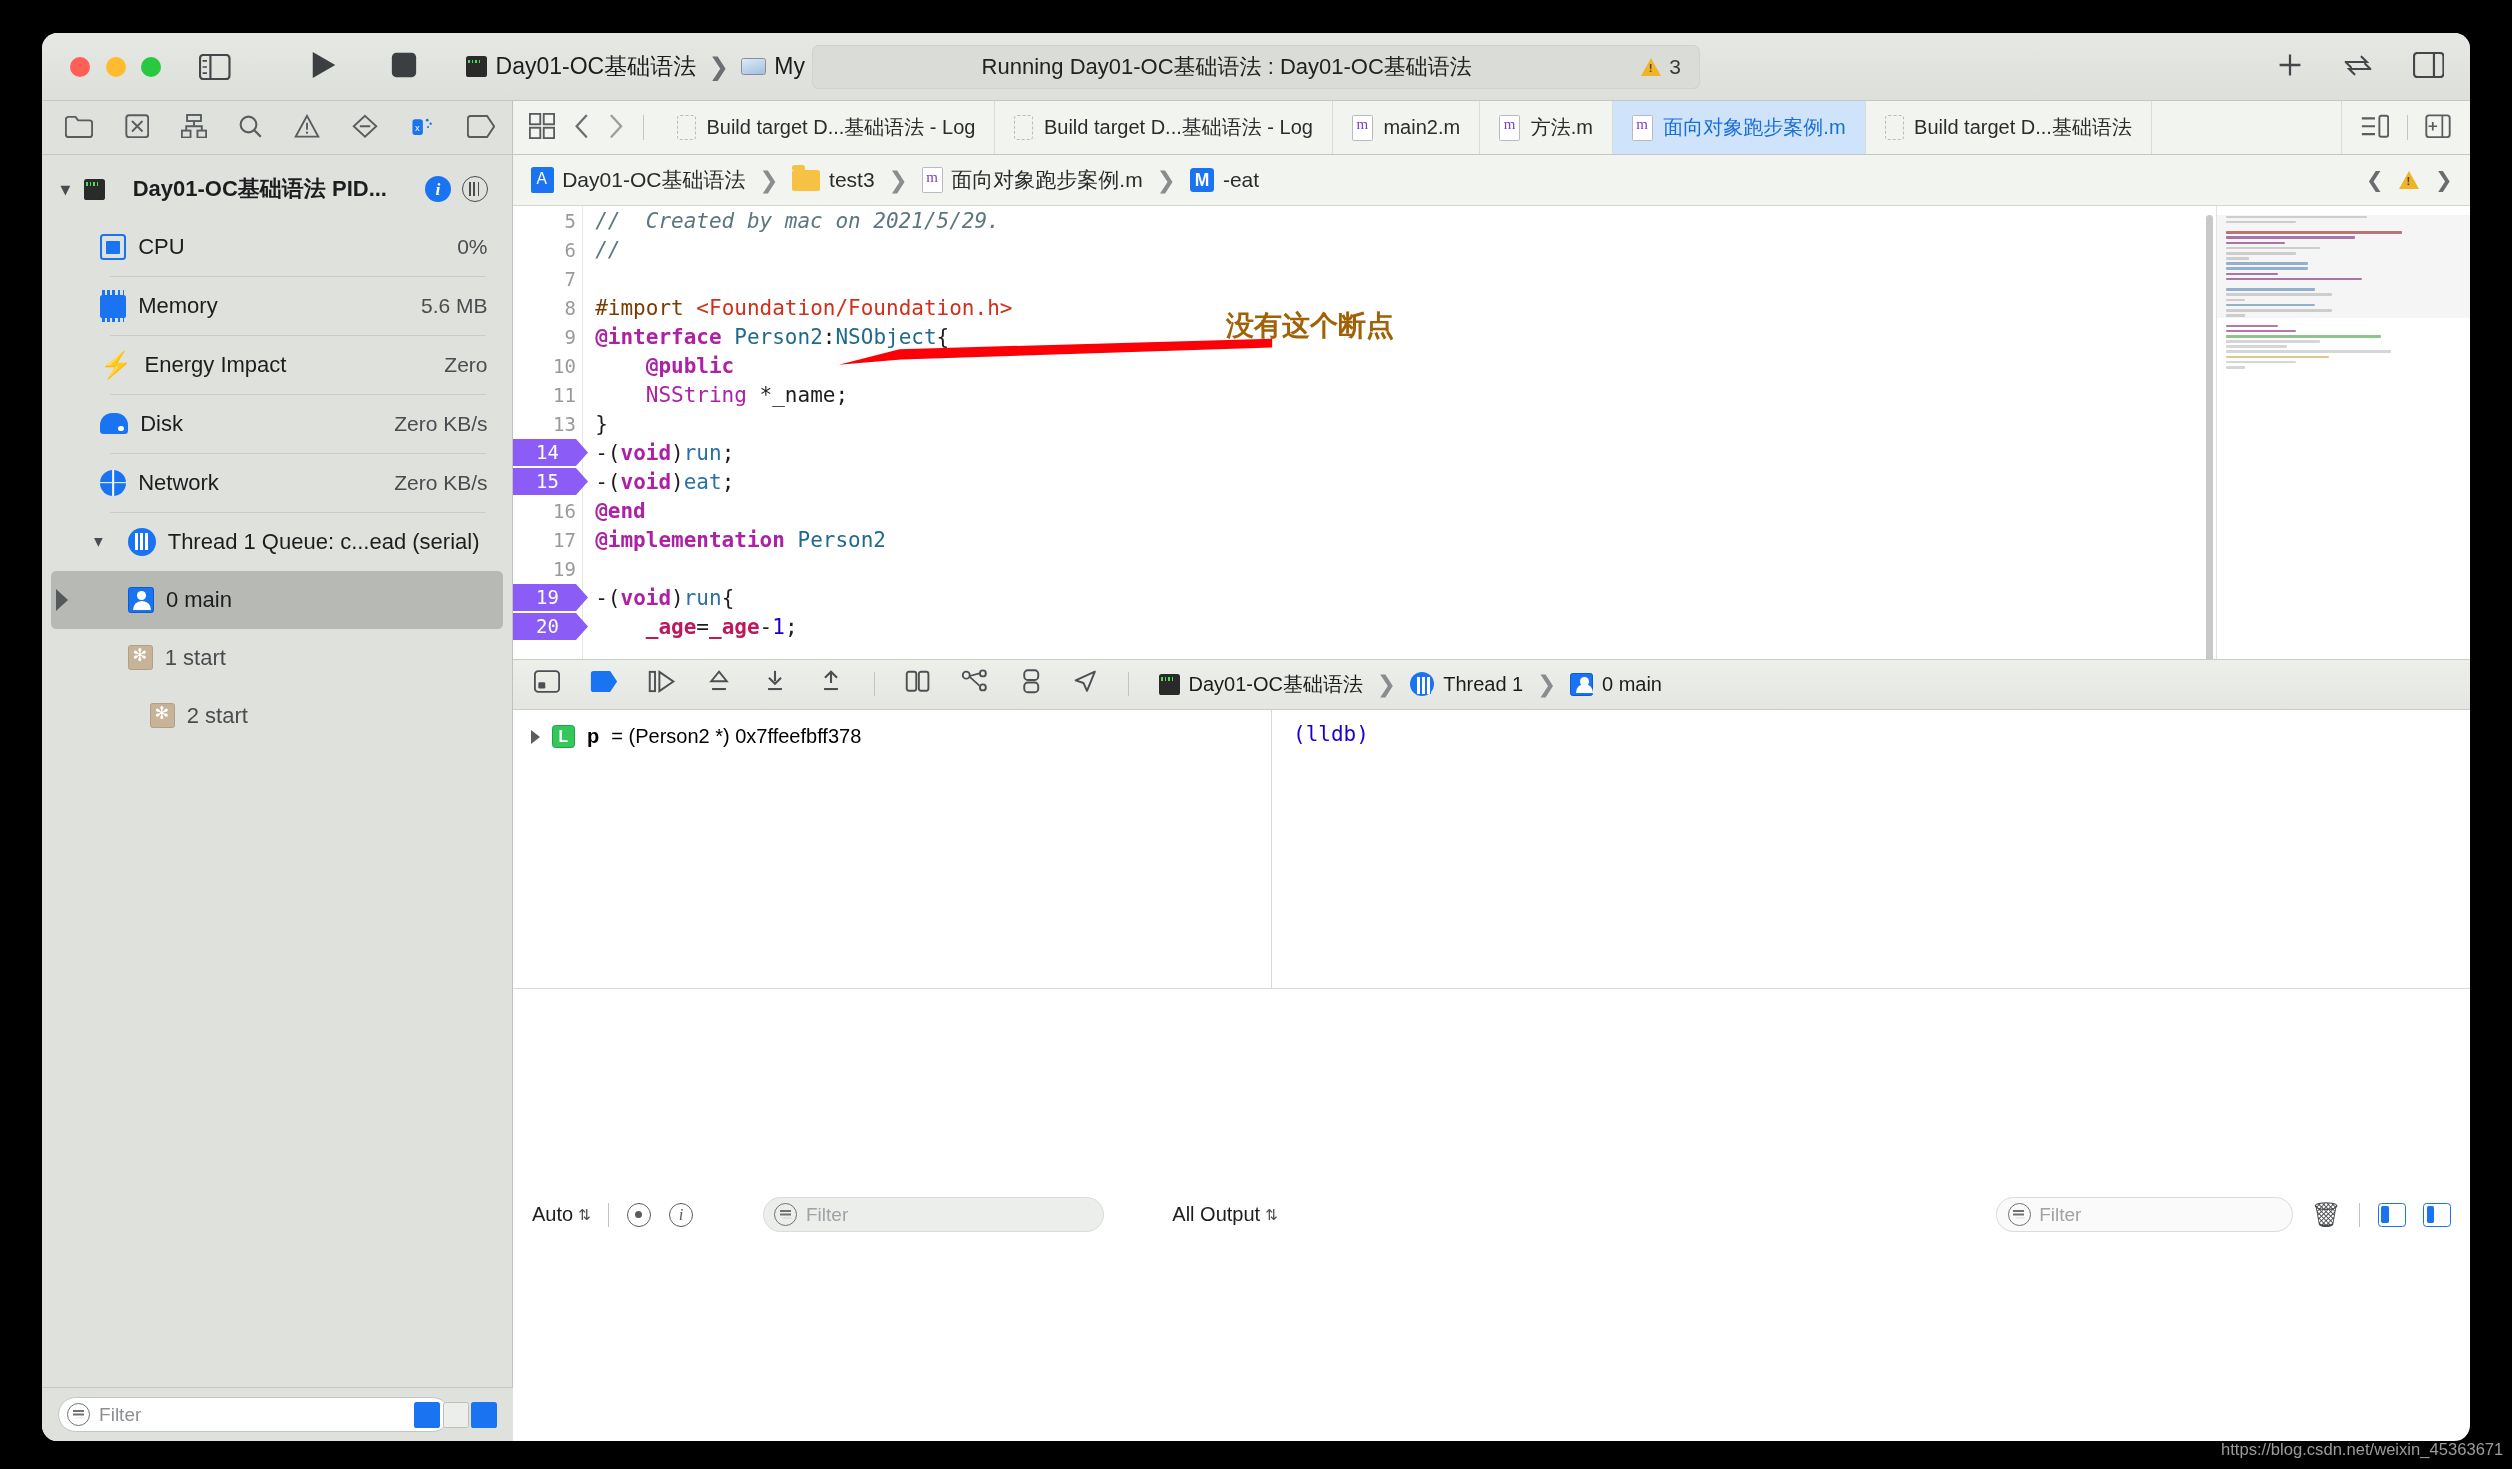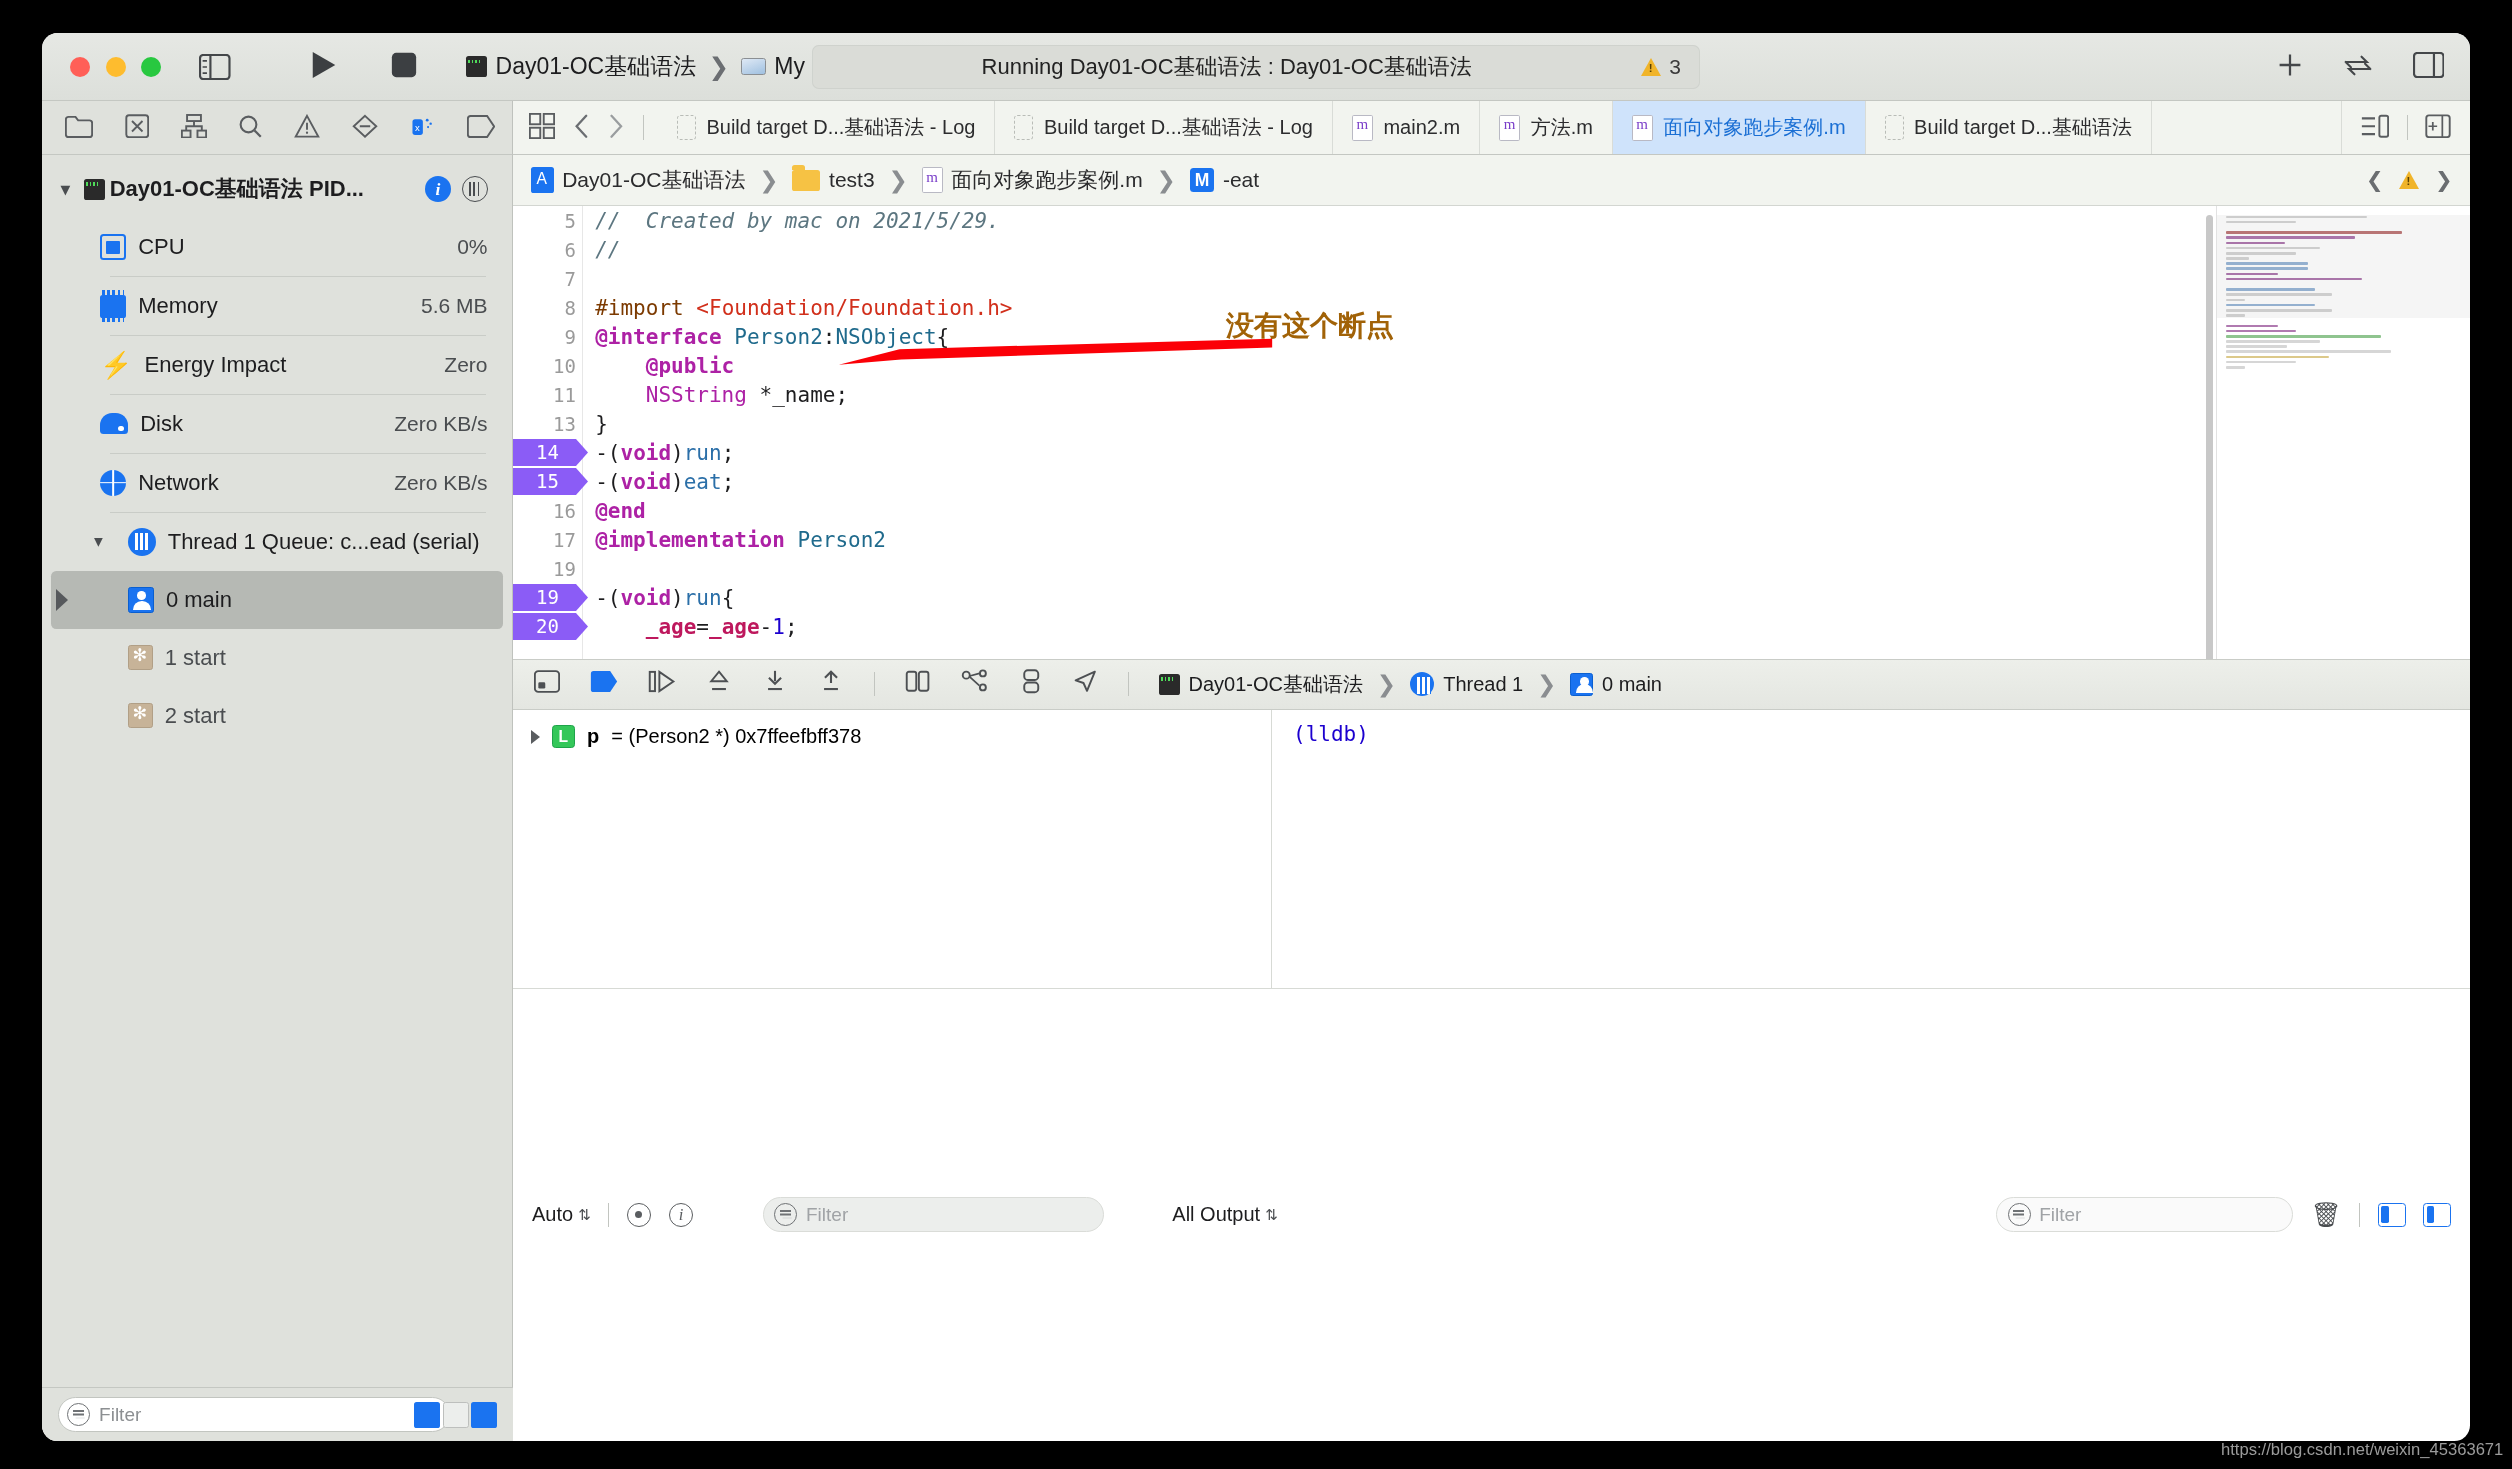--- a/index.html
+++ b/index.html
@@ -591,21 +591,21 @@
   </div>
 
   <div class="mainrow">
 
     <div class="sidebar">
       <div class="sb-list">
 
         <div class="sb-row header">
           <span class="disc">▾</span>
           <span class="appicon"></span>
-          <span class="label" style="margin-left:5px">Day01-OC基础语法 PID...</span>
+          <span class="label" style="margin-left:28px">Day01-OC基础语法 PID...</span>
           <span class="badge-i">i</span>
           <span class="badge-th" style="margin-left:10.5px"></span>
         </div>
 
         <div class="sb-row indent2">
           <span class="label">
               <span class="chipicon"></span>
             <span>CPU</span>
             </span>
           <span class="value">0%</span>
@@ -662,21 +662,21 @@
               <span class="personicon"></span>
             <span>0 main</span>
             </span>
         </div>
         <div class="sb-row" style="padding-left:86px">
           <span class="label">
               <span class="gearicon"></span>
             <span style="color:#4a4d50">1 start</span>
             </span>
         </div>
-        <div class="sb-row" style="padding-left:86px">
+        <div class="sb-row" style="padding-left:108px">
           <span class="label">
               <span class="gearicon"></span>
             <span style="color:#4a4d50">2 start</span>
             </span>
         </div>
 
       </div>
     </div>
 
     <div class="editorcol">

